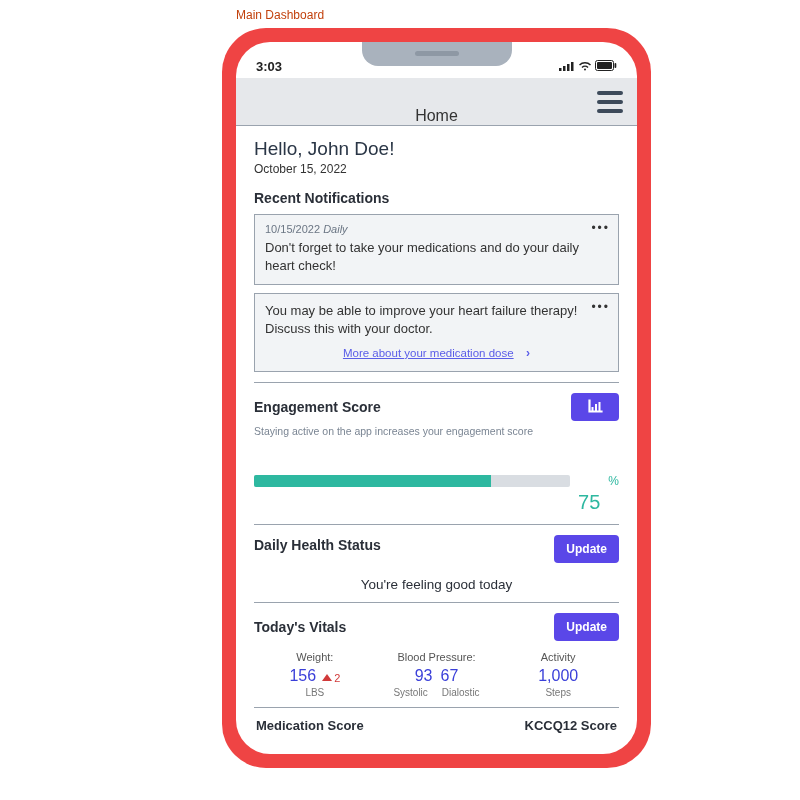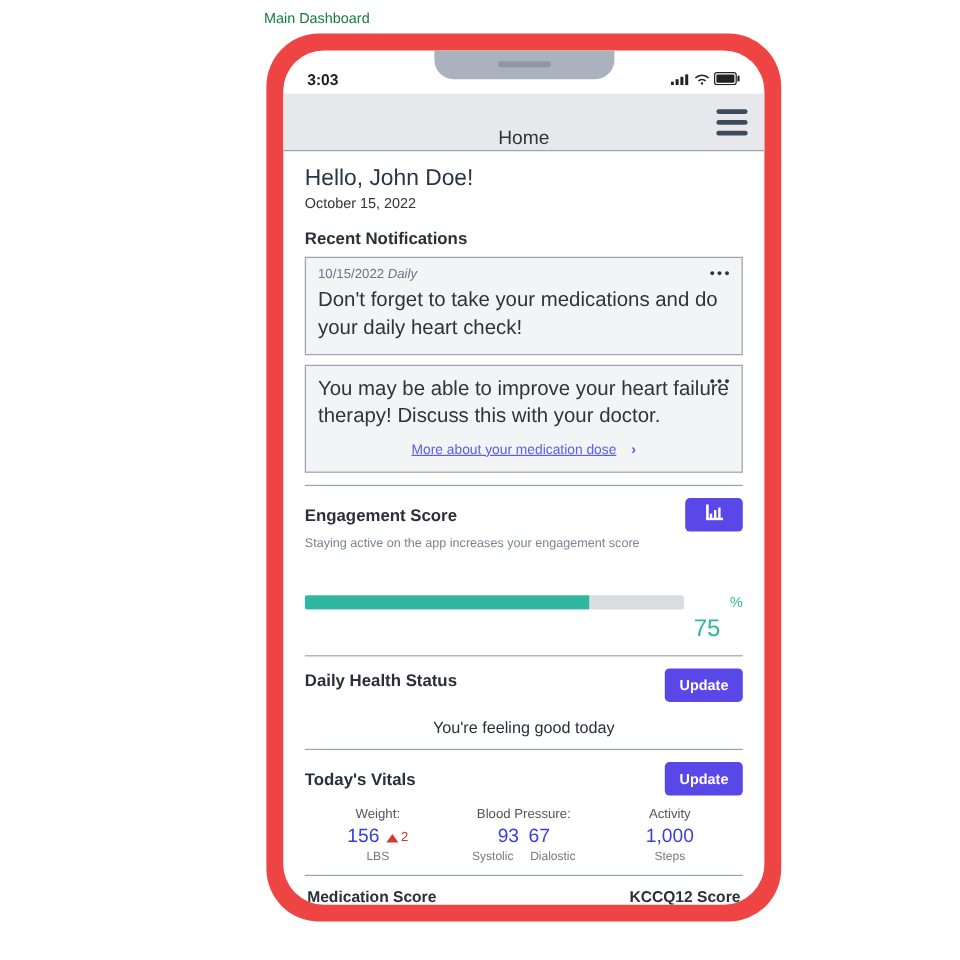--- a/index.html
+++ b/index.html
@@ -6,23 +6,23 @@
   body {
     font-family: -apple-system, BlinkMacSystemFont, "Segoe UI", Arial, sans-serif;
     background: #fff;
     width: 800px;
     height: 800px;
     position: relative;
   }
   .caption {
     position: absolute;
     top: 8px;
-    left: 220px;
+    left: 236px;
     font-size: 12px;
-    color: #15803d;
+    color: #c2410c;
   }
   .phone-frame {
     position: absolute;
     top: 28px;
     left: 222px;
     width: 429px;
     height: 740px;
     background: #ef4444;
     border-radius: 44px;
     padding: 14px;
@@ -105,21 +105,21 @@
   .section-title { font-size: 14px; font-weight: 700; margin-bottom: 8px; }
   .notif-card {
     border: 1px solid #9aa3ae;
     background: #f2f4f6;
     padding: 8px 10px 10px;
     margin-bottom: 8px;
     position: relative;
   }
   .notif-meta { font-size: 11px; color: #6b7684; margin-bottom: 4px; }
   .notif-meta .cat { font-style: italic; }
-  .notif-text { font-size: 17px; color: #333; line-height: 1.35; }
+  .notif-text { font-size: 13px; color: #333; line-height: 1.35; }
   .notif-link {
     text-align: center;
     margin-top: 6px;
   }
   .notif-link a {
     color: #5a5de8;
     font-size: 11.5px;
     text-decoration: underline;
   }
   .notif-link .chev {

